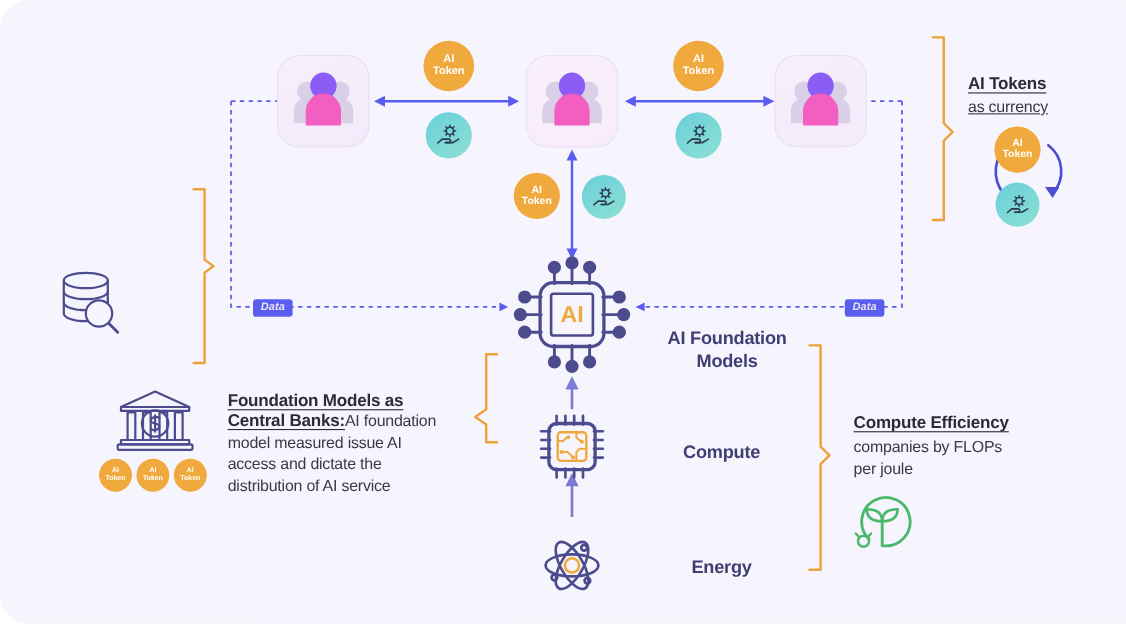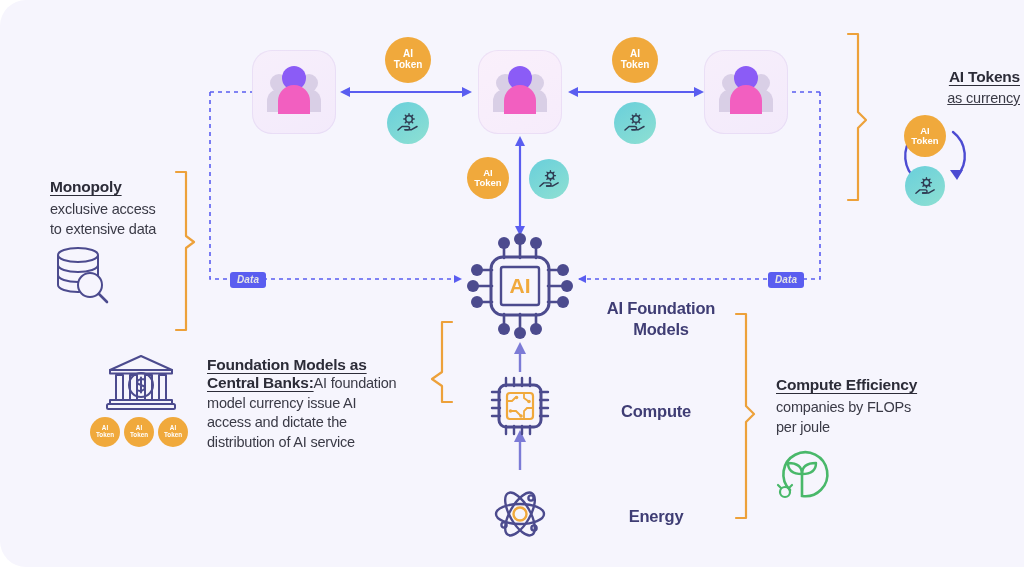--- a/index.html
+++ b/index.html
@@ -271,44 +271,37 @@
     </svg>
   </div>
 
   <div class="abs label-navy" style="left:586px;top:298px;width:150px;">
     <span>AI Foundation</span><br>
     <span>Models</span>
   </div>
   <div class="abs label-navy" style="left:586px;top:401px;width:140px;">Compute</div>
   <div class="abs label-navy" style="left:586px;top:506px;width:140px;">Energy</div>
 
-  <div class="abs" style="left:50px;top:178px;width:150px;">
-    <div class="hd">Monopoly</div>
-    <div class="bd" style="margin-top:4px;">
-      <span>exclusive access</span><br>
-      <span>to extensive data</span>
-    </div>
-  </div>
   <div class="abs" style="left:48px;top:243px;">
     <svg width="72" height="62" viewBox="0 0 72 62">
       <g fill="none" stroke="#4c4b8e" stroke-width="2">
         <ellipse cx="30" cy="12" rx="20" ry="7"></ellipse>
         <path d="M10 12 v10 c0 3.9 9 7 20 7 s20-3.1 20-7 V12"></path>
         <path d="M10 22 v10 c0 3.9 9 7 20 7 s20-3.1 20-7 V22"></path>
         <path d="M10 32 v10 c0 3.9 9 7 20 7 s20-3.1 20-7 V32"></path>
         <circle cx="42" cy="42" r="12" fill="#f6f5fd"></circle>
         <line x1="51" y1="51" x2="59" y2="59" stroke-linecap="round" stroke-width="2.6"></line>
       </g>
     </svg>
   </div>
 
   <div class="abs" style="left:207px;top:356px;width:215px;">
     <span class="hd">Foundation Models as</span><br>
     <span class="hd">Central Banks:</span><span class="bd">AI foundation</span><br>
-    <span class="bd">model currency issue AI</span><br>
+    <span class="bd">model measured issue AI</span><br>
     <span class="bd">access and dictate the</span><br>
     <span class="bd">distribution of AI service</span>
   </div>
 
   <div class="abs" style="left:104px;top:352px;">
     <svg width="74" height="60" viewBox="0 0 74 60">
       <g fill="none" stroke="#4c4b8e" stroke-width="2" stroke-linejoin="round">
         <path d="M6 18 L37 4 L68 18 z"></path>
         <rect x="6" y="18" width="62" height="3.5"></rect>
         <rect x="12" y="23" width="7" height="25"></rect>
@@ -329,21 +322,21 @@
   </div>
   <div class="abs token small" style="left:124px;top:417px;">
     <div><span>AI</span><br>
     <span>Token</span></div>
   </div>
   <div class="abs token small" style="left:158px;top:417px;">
     <div><span>AI</span><br>
     <span>Token</span></div>
   </div>
 
-  <div class="abs" style="left:880px;top:68px;width:140px;text-align:right;">
+  <div class="abs" style="left:880px;top:68px;width:140px;text-align:left;">
     <div class="hd">AI Tokens</div>
     <div class="bd" style="margin-top:3px;text-decoration:underline;">as currency</div>
   </div>
 
   <div class="abs" style="left:890px;top:110px;">
     <svg width="90" height="92" viewBox="0 0 90 92">
       <path d="M63 22 a30 30 0 0 1 4 44" fill="none" stroke="#4c4bd2" stroke-width="2.4" stroke-linecap="round"></path>
       <polygon points="67 70 60 60 73 60" fill="#4c4bd2"></polygon>
       <path d="M27 70 a30 30 0 0 1 -4 -44" fill="none" stroke="#4c4bd2" stroke-width="2.4" stroke-linecap="round"></path>
       <polygon points="23 22 30 32 17 32" fill="#4c4bd2"></polygon>

